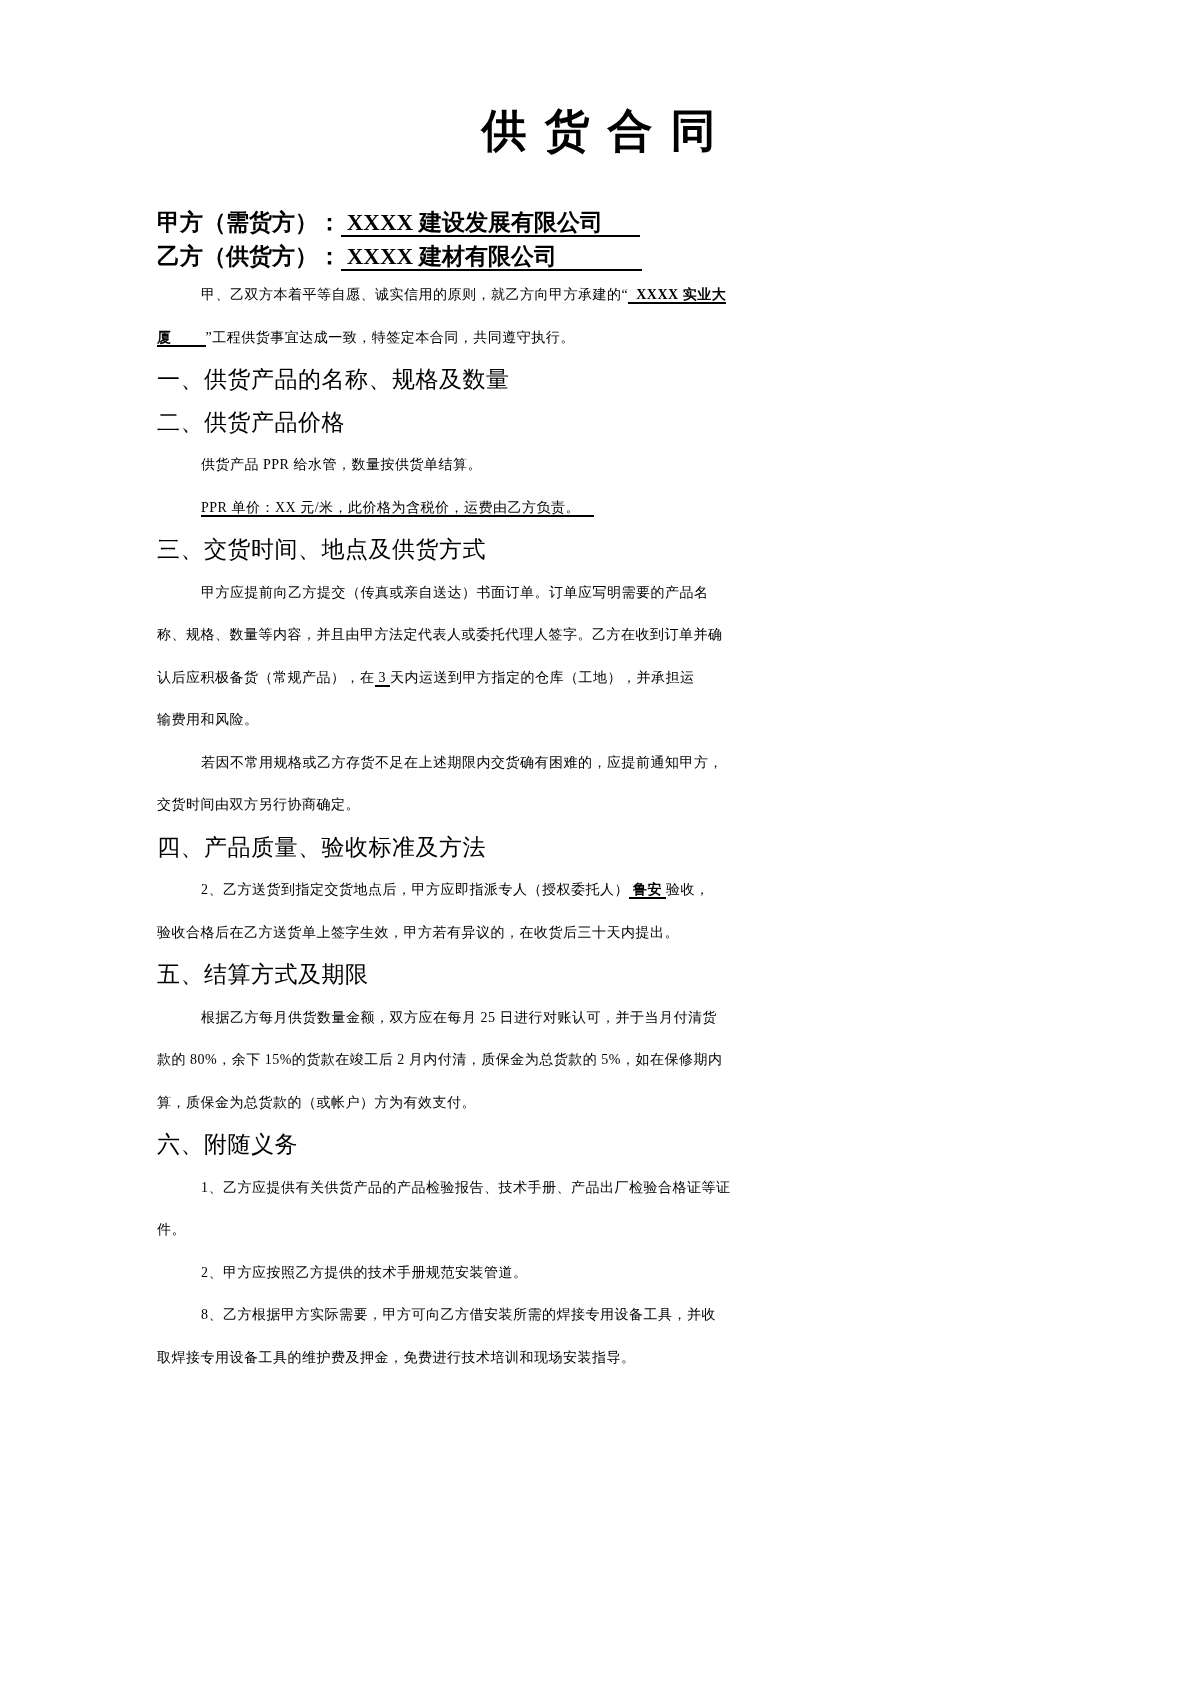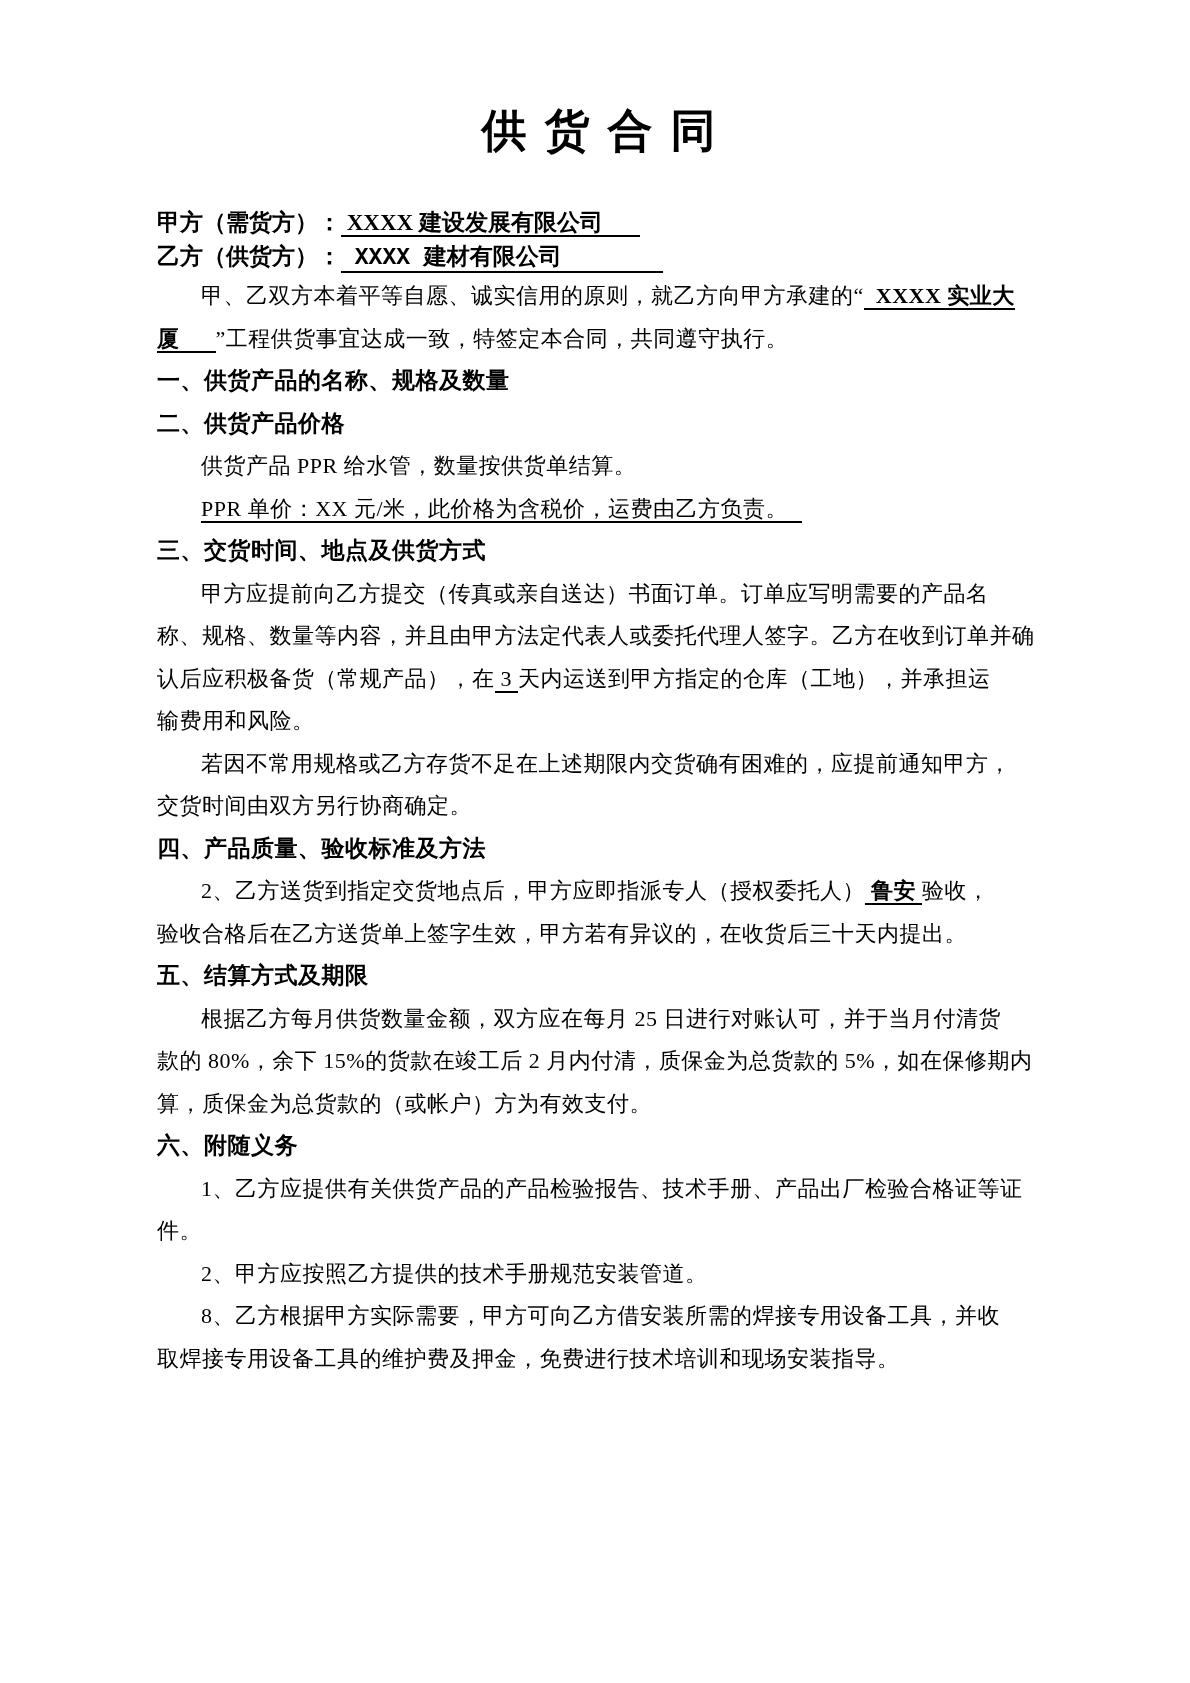--- a/index.html
+++ b/index.html
@@ -21,34 +21,34 @@
     letter-spacing:18px;
     padding-left:18px;
   }
   .party{
     font-size:23px;
     line-height:34px;
     font-weight:bold;
     white-space:pre-wrap;
   }
   .line{
-    font-size:22px;
+    font-size:14px;
     line-height:42.5px;
     letter-spacing:0.5px;
     white-space:pre-wrap;
   }
   .h{
-    font-weight:bold;
+    font-weight:normal;
     font-size:23px;
   }
   .ind{padding-left:44px;}
   .b{font-weight:bold;}
   .blank{border-bottom:2px solid #000;}
   .pa{padding-right:26px;}
-  .pb{padding-right:74px;font-family:Liberation Mono, monospace;}
+  .pb{padding-right:74px;}
   .tail28{padding-right:30px;}
   .tail12{padding-right:14px;}
   .pagenum{
     position:absolute;
     left:0;right:0;top:1572px;
     text-align:center;
     font-size:20px;
     line-height:28px;
   }
 </style>

